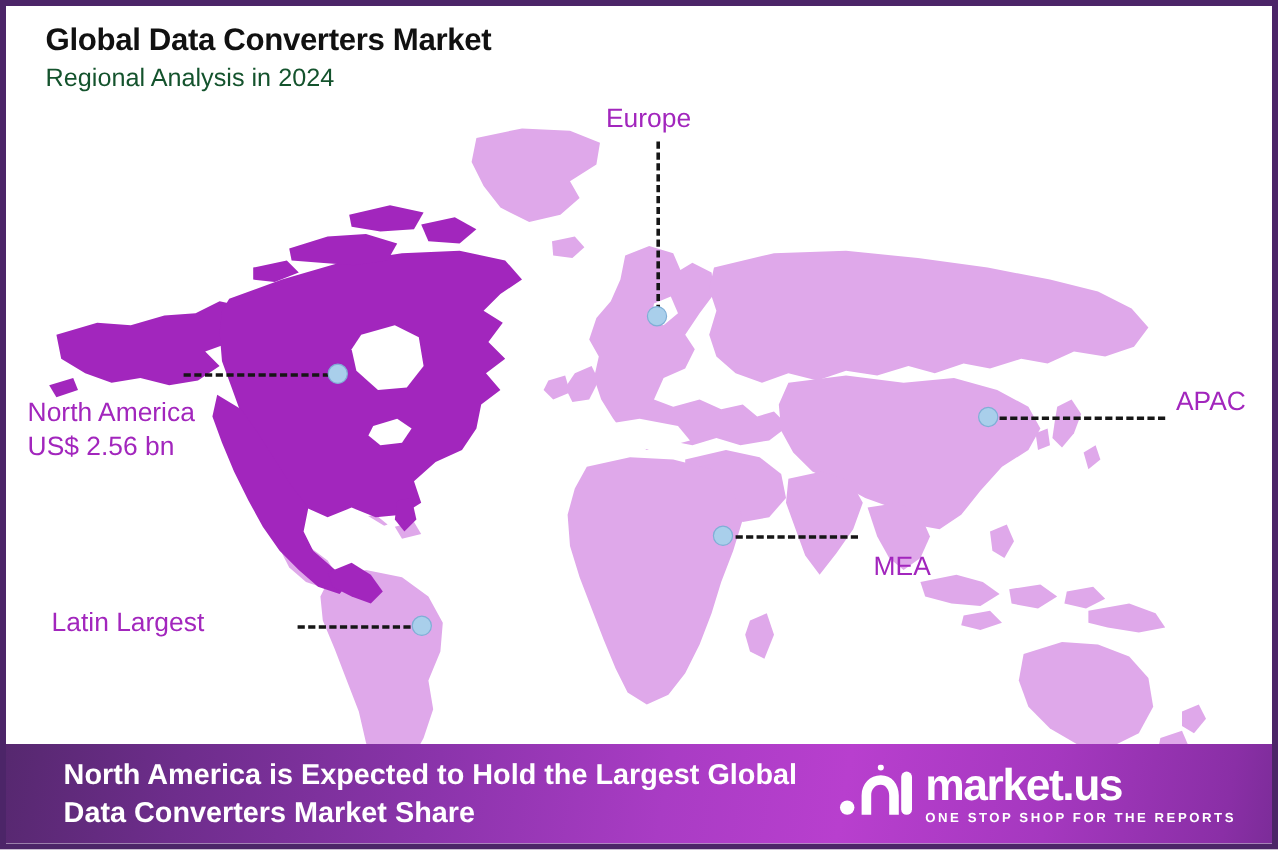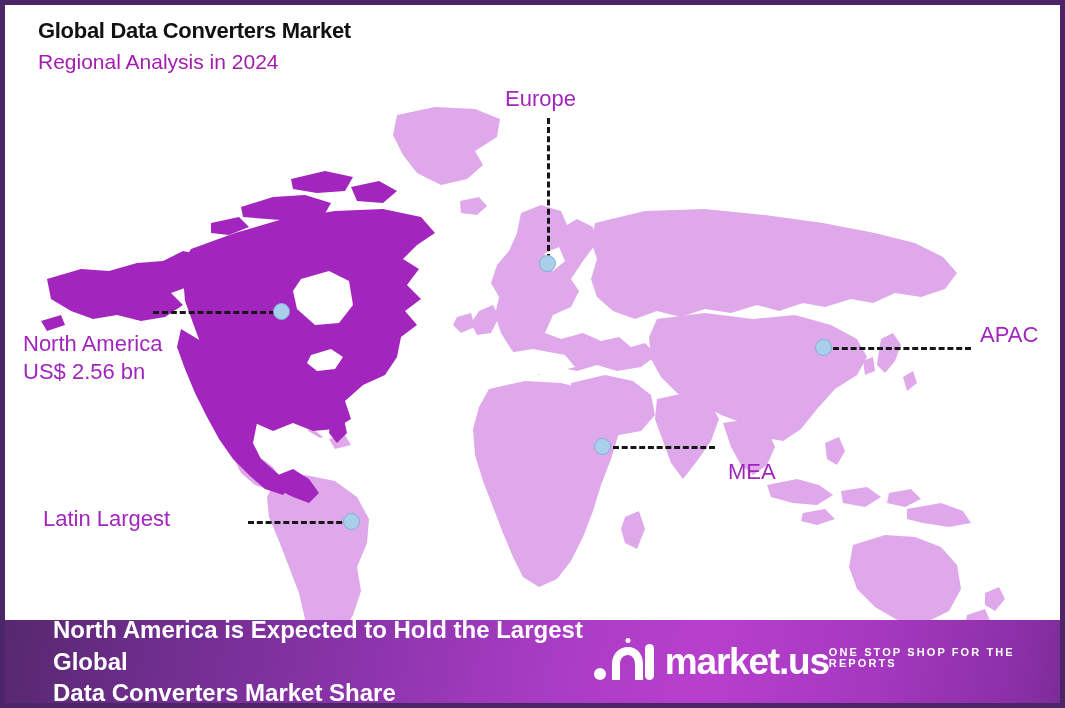--- a/index.html
+++ b/index.html
@@ -19,31 +19,31 @@
     background: #ffffff;
     overflow: hidden;
   }
   .header {
     position: absolute;
     left: 33px;
     top: 14px;
     width: 760px;
   }
   .title {
-    font-size: 22px;
+    font-size: 26px;
     font-weight: bold;
     letter-spacing: -0.3px;
     color: #111111;
     line-height: 1.12;
     margin: 0;
   }
   .subtitle {
     font-size: 21px;
     font-weight: normal;
-    color: #a21caf;
+    color: #14532d;
     margin: 6px 0 0 0;
     line-height: 1.15;
   }
 
   
   .map-wrap {
     position: absolute;
     left: 0;
     top: 88px;
     width: 1055px;
@@ -127,21 +127,21 @@
   .logo {
     display: flex;
     align-items: center;
     margin-right: 30px;
   }
   .logo-mark {
     margin-right: 10px;
   }
   .logo-text-block {
     display: flex;
-    flex-direction: row;
+    flex-direction: column;
   }
   .logo-word {
     color: #ffffff;
     font-size: 37px;
     font-weight: bold;
     letter-spacing: -1.2px;
     line-height: 1;
   }
   .logo-tag {
     color: #ffffff;

